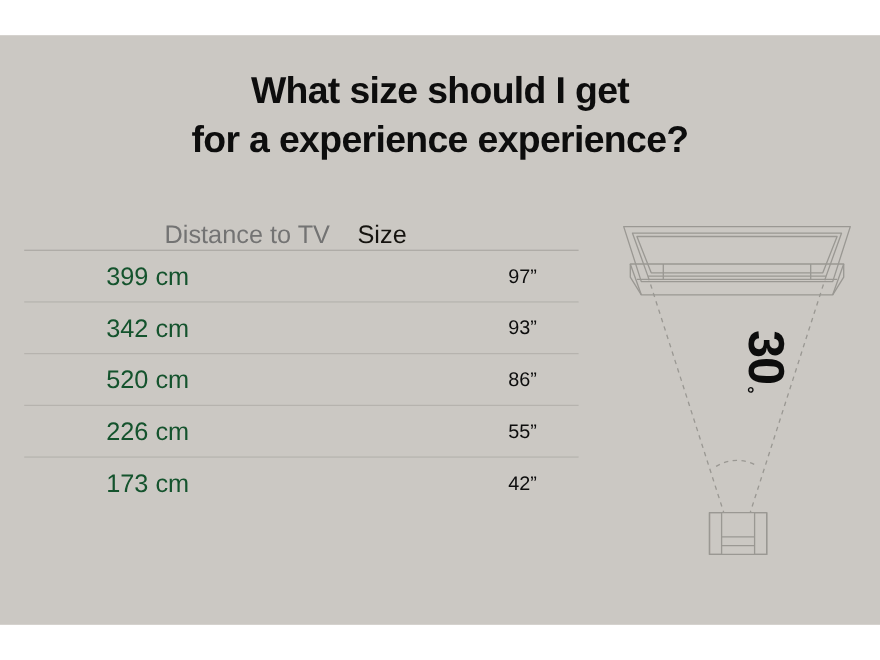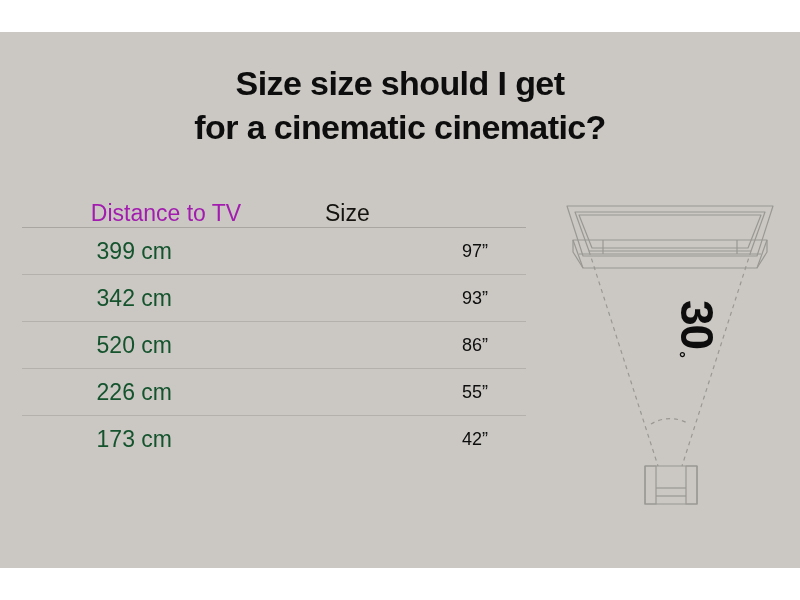--- a/index.html
+++ b/index.html
@@ -54,25 +54,25 @@
   }
   .thead {
     display: flex;
     align-items: flex-end;
     height: 38px;
     border-bottom: 1px solid #a9a6a1;
     box-sizing: border-box;
   }
   .th-distance {
     flex: 0 0 278px;
-    text-align: center;
+    text-align: right;
     padding-left: 10px;
     font-size: 23px;
     font-weight: 400;
-    color: #a21caf;
+    color: #737373;
     line-height: 1.05;
     padding-bottom: 2px;
     box-sizing: border-box;
   }
   .th-size {
     flex: 1 1 auto;
     text-align: left;
     padding-left: 25px;
     font-size: 23px;
     font-weight: 400;
@@ -151,22 +151,22 @@
   }
 </style>
 </head>
 <body>
 
 <div id="canvas">
 
   <div class="panel"></div>
 
   <div class="title">
-    <span class="line">Size size should I get</span>
-    <span class="line">for a cinematic cinematic?</span>
+    <span class="line">What size should I get</span>
+    <span class="line">for a experience experience?</span>
   </div>
 
   <div class="table">
 
     <div class="thead">
       <div class="th-distance">Distance to TV</div>
       <div class="th-size">Size</div>
     </div>
 
     <div class="trow">

